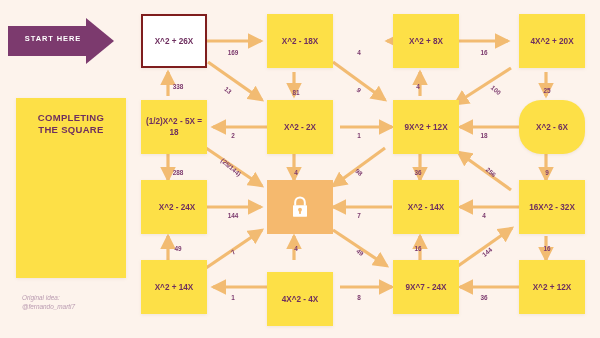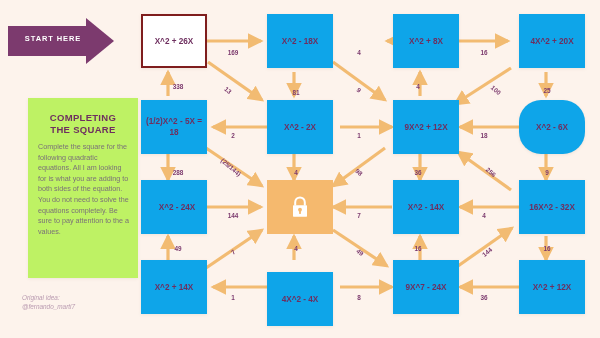--- a/index.html
+++ b/index.html
@@ -44,23 +44,22 @@
     font-weight: bold;
     letter-spacing: 0.9px;
     text-align: center;
   }
 
   
   .info-card {
     position: absolute;
     left: 16px; top: 98px;
     width: 110px; height: 180px;
-    background: #bef264;
+    background: #fde047;
     box-shadow: 0 1px 3px rgba(140,110,90,0.10);
-    margin-left: 12px;
   }
   .info-title {
     position: absolute;
     left: 8px; top: 14px;
     width: 94px;
     text-align: center;
     color: #6e2f5f;
     font-size: 9.5px;
     font-weight: bold;
     line-height: 12px;
@@ -80,21 +79,21 @@
     width: 110px;
     color: #b99ab0;
     font-size: 6.4px;
     font-style: italic;
     line-height: 9px;
   }
 
   
   .node {
     position: absolute;
-    background: #0ea5e9;
+    background: #fde047;
     box-shadow: 0 1px 3px rgba(150,120,100,0.13);
     display: flex;
     align-items: center;
     justify-content: center;
     text-align: center;
     color: #6e2f5f;
     font-size: 8.2px;
     font-weight: bold;
     line-height: 11px;
     padding: 2px;
@@ -135,21 +134,20 @@
     <div class="body"></div>
     <div class="head"></div>
     <div class="label">START HERE</div>
   </div>
 
   <div class="info-card">
     <div class="info-title">
       <span>COMPLETING</span><br>
       <span>THE SQUARE</span>
     </div>
-    <div class="info-body">Complete the square for the following quadratic equations.  All I am looking for is what you are adding to both sides of the equation.   You do not need to solve the equations completely.  Be sure to pay attention to the a values.</div>
   </div>
   <div class="credit">
     <span>Original idea:</span><br>
     <span>@fernando_marti7</span>
   </div>
 
   <svg class="edges" viewBox="0 0 600 338">
     <defs>
       <marker id="ah" markerWidth="5" markerHeight="5" refX="4.2" refY="2.5" orient="auto">
         <path d="M0,0 L5,2.5 L0,5 z" fill="#f2bb72"></path>

